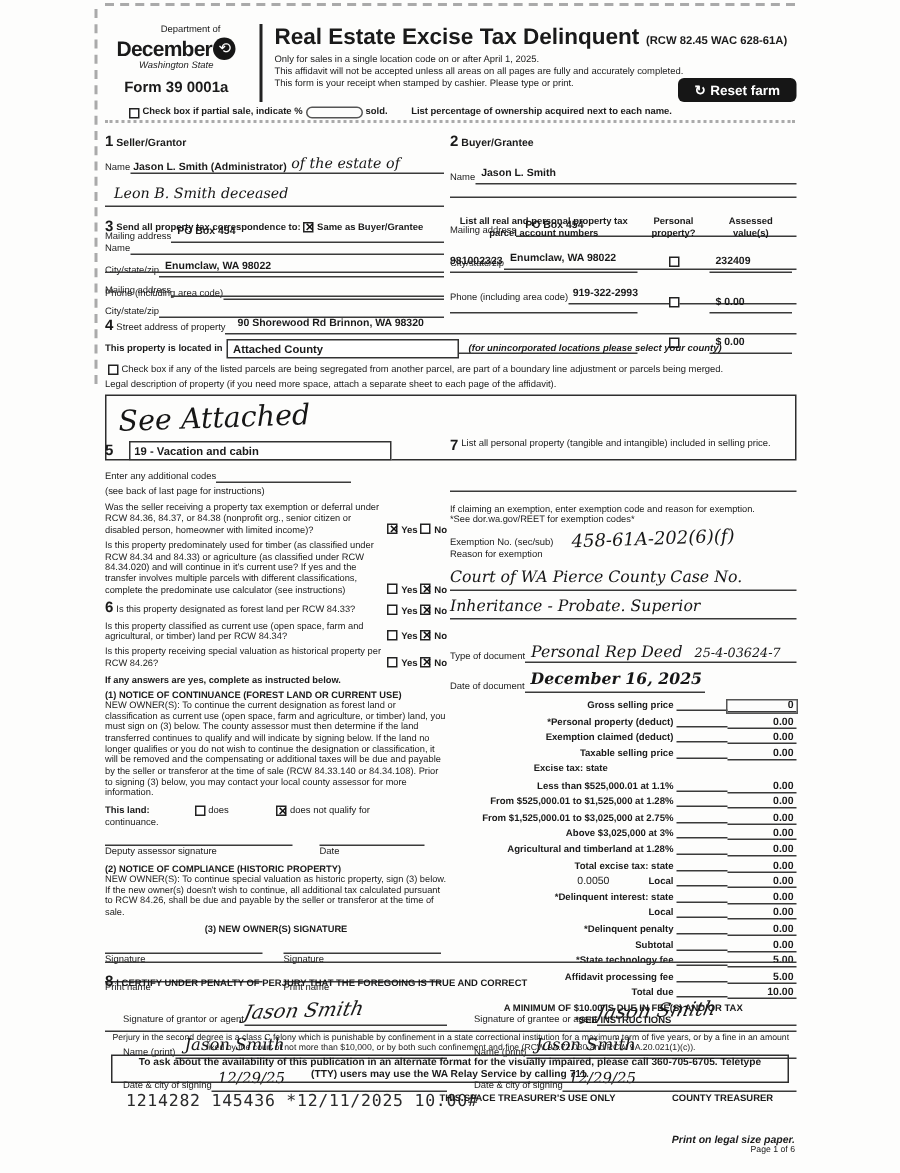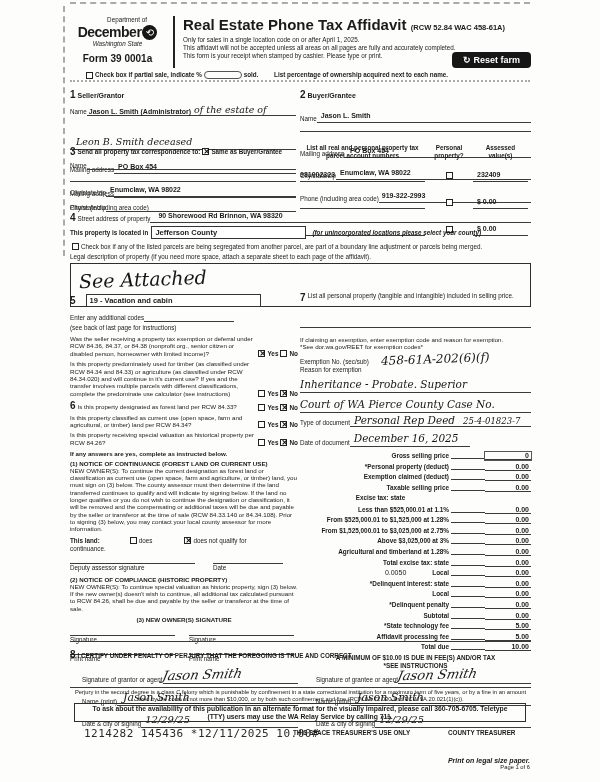--- a/index.html
+++ b/index.html
@@ -67,22 +67,22 @@
       <div style="display:flex;align-items:center;justify-content:center;">
         <span class="b" style="font-size:14px;letter-spacing:-0.5px;">December</span>
         <span style="display:inline-block;width:15px;height:15px;border-radius:50%;background:#161616;color:#fff;font-size:10px;line-height:15px;text-align:center;margin-left:1px;">⟲</span>
       </div>
       <div class="t6 i">Washington State</div>
       <div class="b" style="font-size:10px;margin-top:5px;">Form 39 0001a</div>
     </div>
     <div style="width:2px;background:#222;margin:0 8px;height:52px;"></div>
     <div style="flex:1;">
       <div style="margin-bottom:2px;">
-        <span class="b" style="font-size:15px;">Real Estate Phone Tax Affidavit</span>
-        <span class="b" style="font-size:7.5px;">(RCW 52.84 WAC 458-61A)</span>
+        <span class="b" style="font-size:15px;">Real Estate Excise Tax Delinquent</span>
+        <span class="b" style="font-size:7.5px;">(RCW 82.45 WAC 628-61A)</span>
       </div>
       <div class="t6">Only for sales in a single location code on or after April 1, 2025.</div>
       <div class="t6">This affidavit will not be accepted unless all areas on all pages are fully and accurately completed.</div>
       <div class="t6">This form is your receipt when stamped by cashier. Please type or print.</div>
     </div>
   </div>
 
   <div class="reset-btn">
     <span class="ricon">↻</span>
     <span>Reset farm</span>
@@ -98,21 +98,21 @@
 
   <div class="abs" style="left:70px;top:84px;width:226px;">
     <div><span class="secno">1</span><span class="t7 b">Seller/Grantor</span></div>
     <div class="row" style="margin-top:2px;">
       <span class="t6">Name</span>
       <span class="fill" style="display:flex;align-items:flex-end;">
         <span class="typed" style="margin-left:2px;">Jason L. Smith (Administrator)</span>
         <span class="hand" style="font-size:9.5px;margin-left:3px;">of the estate of</span>
       </span>
     </div>
-    <div class="ufield" style="margin-top:15px;">
+    <div class="ufield" style="margin-top:3px;">
       <span class="hand" style="font-size:9.5px;margin-left:6px;">Leon B. Smith deceased</span>
     </div>
     <div class="row" style="margin-top:5px;">
       <span class="t6">Mailing address</span>
       <span class="fill"><span class="typed" style="margin-left:4px;">PO Box 454</span></span>
     </div>
     <div class="row" style="margin-top:4px;">
       <span class="t6">City/state/zip</span>
       <span class="fill"><span class="typed" style="margin-left:4px;">Enumclaw, WA 98022</span></span>
     </div>
@@ -198,21 +198,21 @@
   </div>
 
   <div class="abs" style="left:70px;top:204px;width:461px;">
     <div class="row">
       <span class="secno">4</span>
       <span class="t6">Street address of property</span>
       <span class="fill"><span class="typed" style="margin-left:8px;">90 Shorewood Rd Brinnon, WA 98320</span></span>
     </div>
     <div class="row" style="margin-top:3px;align-items:center;">
       <span class="t6 b">This property is located in</span>
-      <span class="selbox" style="width:155px;margin-left:3px;">Jefferson County</span>
+      <span class="selbox" style="width:155px;margin-left:3px;">Attached County</span>
       <span class="t6 b i" style="margin-left:6px;">(for unincorporated locations please select your county)</span>
     </div>
     <div class="row" style="margin-top:4px;align-items:flex-start;">
       <span class="cb"></span>
       <span class="t6">Check box if any of the listed parcels are being segregated from another parcel, are part of a boundary line adjustment or parcels being merged.</span>
     </div>
     <div class="t6" style="margin-top:2px;">Legal description of property (if you need more space, attach a separate sheet to each page of the affidavit).</div>
     <div class="legalbox" style="margin-top:2px;">
       <span class="hand" style="font-size:19px;transform:rotate(-2deg);display:inline-block;">See Attached</span>
     </div>
@@ -309,32 +309,32 @@
       <span class="t6">List all personal property (tangible and intangible) included in selling price.</span>
     </div>
     <div class="ufield" style="margin-top:24px;height:1px;"></div>
 
     <div class="para" style="margin-top:8px;width:215px;">If claiming an exemption, enter exemption code and reason for exemption. *See dor.wa.gov/REET for exemption codes*</div>
     <div class="row" style="margin-top:1px;">
       <span class="t6">Exemption No. (sec/sub)</span>
       <span class="hand" style="font-size:12px;margin-left:12px;transform:rotate(-2deg);">458-61A-202(6)(f)</span>
     </div>
     <div class="t6">Reason for exemption</div>
+    <div class="ufield" style="margin-top:1px;"><span class="hand" style="font-size:10.5px;">Court of WA Pierce County Case No.</span></div>
     <div class="ufield"><span class="hand" style="font-size:10.5px;">Inheritance - Probate. Superior</span></div>
-    <div class="ufield" style="margin-top:1px;"><span class="hand" style="font-size:10.5px;">Court of WA Pierce County Case No.</span></div>
-    <div class="row" style="margin-top:1px;">
+    <div class="row" style="margin-top:16px;">
       <span class="t6">Type of document</span>
       <span class="fill" style="display:flex;align-items:flex-end;">
         <span class="hand" style="font-size:10.5px;margin-left:4px;">Personal Rep Deed</span>
-        <span class="hand" style="font-size:8.5px;margin-left:8px;">25-4-01823-7</span>
+        <span class="hand" style="font-size:8.5px;margin-left:8px;">25-4-03624-7</span>
       </span>
     </div>
     <div class="row" style="margin-top:1px;">
       <span class="t6">Date of document</span>
-      <span class="fill" style="max-width:120px;">
+      <span class="fill" style="max-width:120px;font-weight:bold;">
         <span class="hand" style="font-size:10.5px;margin-left:4px;">December 16, 2025</span>
       </span>
     </div>
 
     <div class="taxrow" style="margin-top:3px;">
         <span class="taxlabel">Gross selling price</span>
         <span class="leader"></span>
         <span class="taxval boxed">0</span>
       </div>
     <div class="taxrow">

